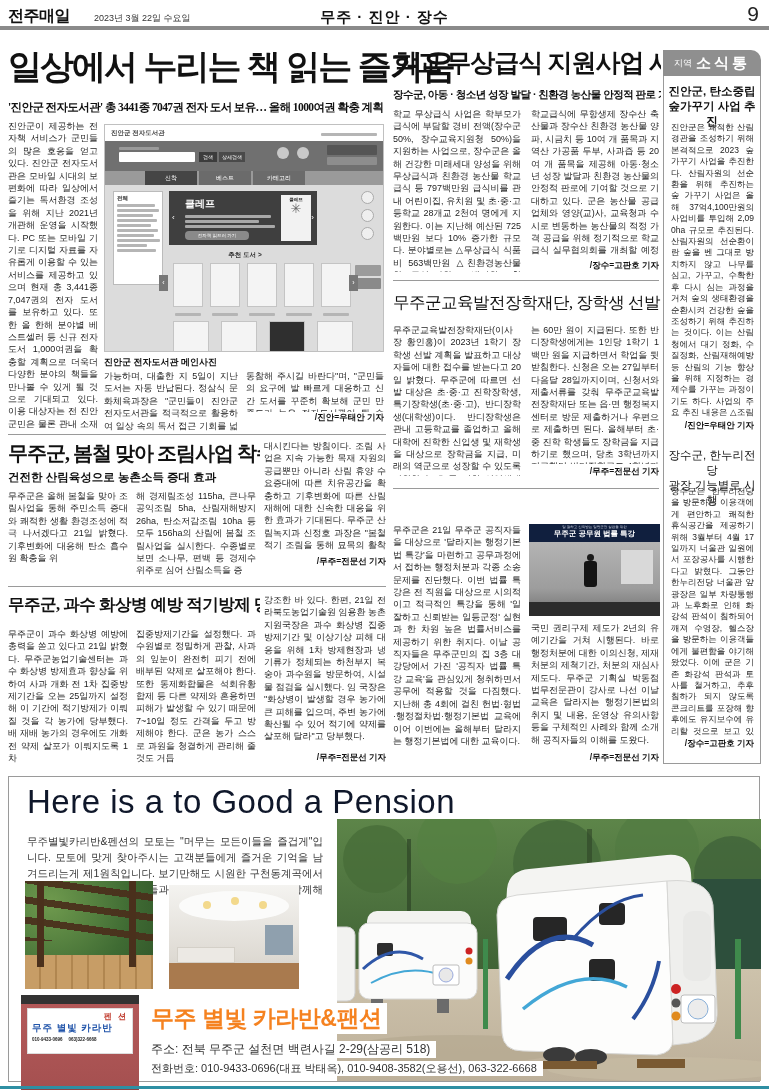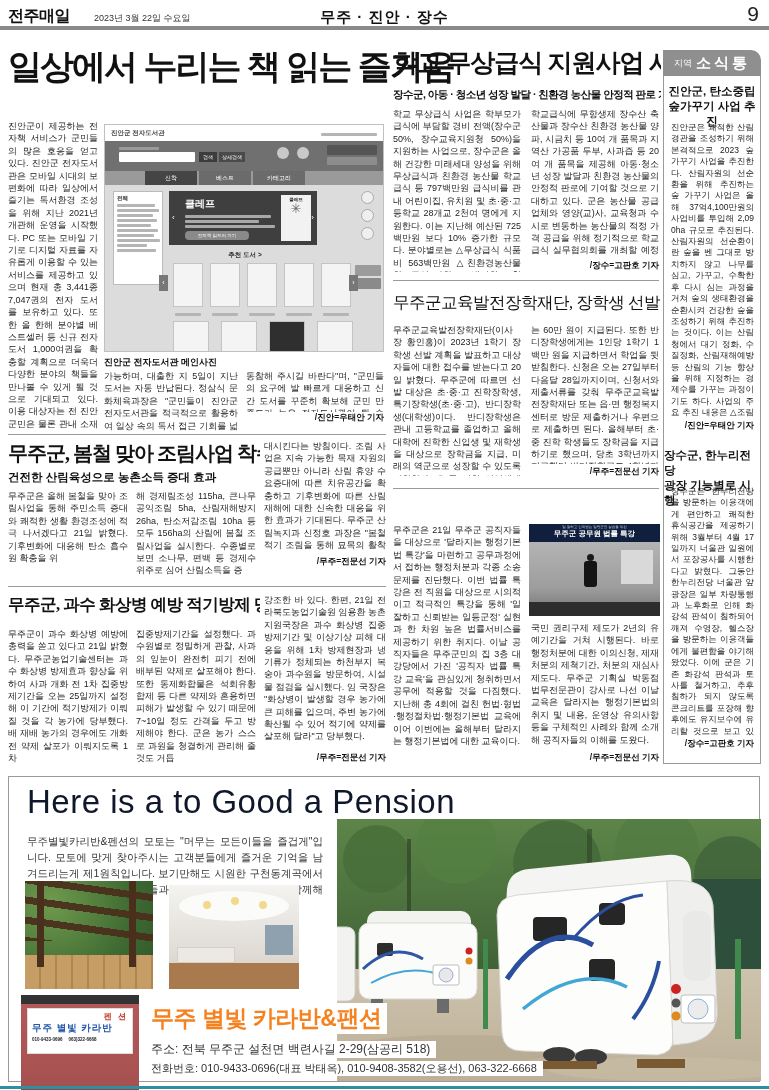--- a/index.html
+++ b/index.html
@@ -21,20 +21,21 @@
 
 <div id="page">
 
   <div class="abs" style="left:8px;top:6px;font-size:16px;font-weight:bold;letter-spacing:-0.5px">전주매일</div>
   <div class="abs" style="left:94px;top:12px;font-size:9px;color:#333">2023년 3월 22일 수요일</div>
   <div class="abs" style="left:0;top:8px;width:769px;text-align:center;font-size:15px;font-weight:bold;letter-spacing:1px">무주 · 진안 · 장수</div>
   <div class="abs" style="right:10px;top:2px;font-size:21px;color:#222">9</div>
   <div class="abs" style="left:0;top:26px;width:769px;height:4px;background:#8a8a8a"></div>
 
   <div class="abs" style="left:8px;top:44px;width:380px;font-size:34px;font-weight:800;letter-spacing:-2px;white-space:nowrap">일상에서 누리는 책 읽는 즐거움</div>
+  <div class="abs serif nowrap" style="left:8px;top:100px;width:378px;font-size:11.5px;font-weight:bold;letter-spacing:-0.6px">'진안군 전자도서관' 총 3441종 7047권 전자 도서 보유… 올해 1000여권 확충 계획</div>
   <div class="abs bcol" style="left:8px;top:120px;width:90px;height:310px">진안군이 제공하는 전자책 서비스가 군민들의 많은 호응을 얻고 있다. 진안군 전자도서관은 모바일 시대의 보편화에 따라 일상에서 즐기는 독서환경 조성을 위해 지난 2021년 개관해 운영을 시작했다. PC 또는 모바일 기기로 디지털 자료를 자유롭게 이용할 수 있는 서비스를 제공하고 있으며 현재 총 3,441종 7,047권의 전자 도서를 보유하고 있다. 또한 올 한해 분야별 베스트셀러 등 신규 전자 도서 1,000여권을 확충할 계획으로 더욱더 다양한 분야의 책들을 만나볼 수 있게 될 것으로 기대되고 있다. 이용 대상자는 전 진안군민은 물론 관내 소재 직장 근무자도 무료로 이용이 가능하다. 전자도서관 이용은 진안군 누리집 '자주 찾는 서비스' 목록에서 '진안군 전자도서관'을 클릭해 접속하고 회원가입을 한 뒤 안내에 따라 프로그램을 설치하면 PC와 모바일 기기에서 가능하다.</div>
 
   <div class="abs" style="left:104px;top:124px;width:280px;height:228px;background:#dcdcdc;border:1px solid #c0c0c0;overflow:hidden">
     <div class="abs" style="left:0;top:0;width:280px;height:16px;background:#fff">
       <div class="abs" style="left:6px;top:4px;font-size:6.5px;font-weight:bold;color:#444">진안군 전자도서관</div>
       <div class="abs bar" style="right:8px;top:6px;width:56px"></div>
     </div>
     <div class="abs" style="left:0;top:16px;width:280px;height:30px;background:#707070">
       <div class="abs bar" style="left:14px;top:4px;width:40px;background:#9a9a9a"></div>
       <div class="abs" style="left:14px;top:11px;width:76px;height:10px;background:#fff;border-radius:1px"></div>
@@ -162,21 +163,21 @@
     <span style="font-size:9px">지역</span>
     <span style="font-size:15px;font-weight:bold;letter-spacing:3px">소식통</span>
   </div>
   <div class="abs" style="left:663px;top:76px;width:98px;height:688px;border:1px solid #9a9a9a;border-top:none">
     <div class="abs" style="left:0;top:8px;width:96px;text-align:center;font-size:11.5px;font-weight:bold;line-height:15px">
       <div>진안군, 탄소중립</div>
       <div>숲가꾸기 사업 추진</div>
     </div>
     <div class="abs scol" style="left:7px;top:46px;width:83px;height:296px">진안군은 쾌적한 산림경관을 조성하기 위해 본격적으로 2023 숲가꾸기 사업을 추진한다. 산림자원의 선순환을 위해 추진하는 숲 가꾸기 사업은 올해 37억4,100만원의 사업비를 투입해 2,090ha 규모로 추진된다. 산림자원의 선순환이란 숲을 벤 그대로 방치하지 않고 나무를 심고, 가꾸고, 수확한 후 다시 심는 과정을 거쳐 숲의 생태환경을 순환시켜 건강한 숲을 조성하기 위해 추진하는 것이다. 이는 산림청에서 대기 정화, 수질정화, 산림재해예방 등 산림의 기능 향상을 위해 지정하는 경제수를 가꾸는 과정이기도 하다. 사업의 주요 추진 내용은 △조림지가꾸기 1,400ha △어린나무가꾸기 440ha △큰나무가꾸기 50ha △공익림가꾸기 80ha △산불예방숲가꾸기 50ha으로 산림 유형별, 기능별로 단계적인 숲가꾸기를 중점으로 한다. 박춘선 산림과장은 "숲의 시각적인 경관효과뿐만 아니라 숲에서 느낄 수 있는 상쾌함과 편안한 휴식을 느낄 수 있는 자연과 함께 건강한 숲 조성을 위해 노력하겠다"고 말했다.</div>
     <div class="abs byline" style="left:7px;top:344px;width:83px">/진안=우태안 기자</div>
-    <div class="abs" style="left:0;top:372px;width:96px;font-size:11.5px;font-weight:bold;line-height:15px">
+    <div class="abs" style="left:0;top:372px;width:96px;text-align:center;font-size:11.5px;font-weight:normal;line-height:15px">
       <div>장수군, 한누리전당</div>
       <div>광장 기능별로 시행</div>
     </div>
     <div class="abs scol" style="left:7px;top:410px;width:83px;height:252px">장수군은 한누리전당을 방문하는 이용객에게 편안하고 쾌적한 휴식공간을 제공하기 위해 3월부터 4월 17일까지 너울관 일원에서 포장공사를 시행한다고 밝혔다. 그동안 한누리전당 너울관 앞 광장은 일부 차량통행과 노후화로 인해 화강석 판석이 침하되어 깨져 수영장, 헬스장을 방문하는 이용객들에게 불편함을 야기해 왔었다. 이에 군은 기존 화강석 판석과 토사를 철거하고, 추후 침하가 되지 않도록 콘크리트를 포장해 향후에도 유지보수에 유리할 것으로 보고 있다. 김성현 체육팀운동시설소장은 "한누리전당 너울관 앞 광장 포장공사를 시행함으로써 수영장, 헬스장을 방문하는 이용객들에게 불편함이 없도록 힘쓰겠다"고 말했다.</div>
     <div class="abs byline" style="left:7px;top:662px;width:83px">/장수=고판호 기자</div>
   </div>
 
   <div class="abs" style="left:8px;top:776px;width:752px;height:306px;border:1px solid #9a9a9a;background:#fff">
 
     <div class="abs" style="left:18px;top:6px;font-size:33px;color:#0f172a;letter-spacing:0.5px">Here is a to Good a Pension</div>

